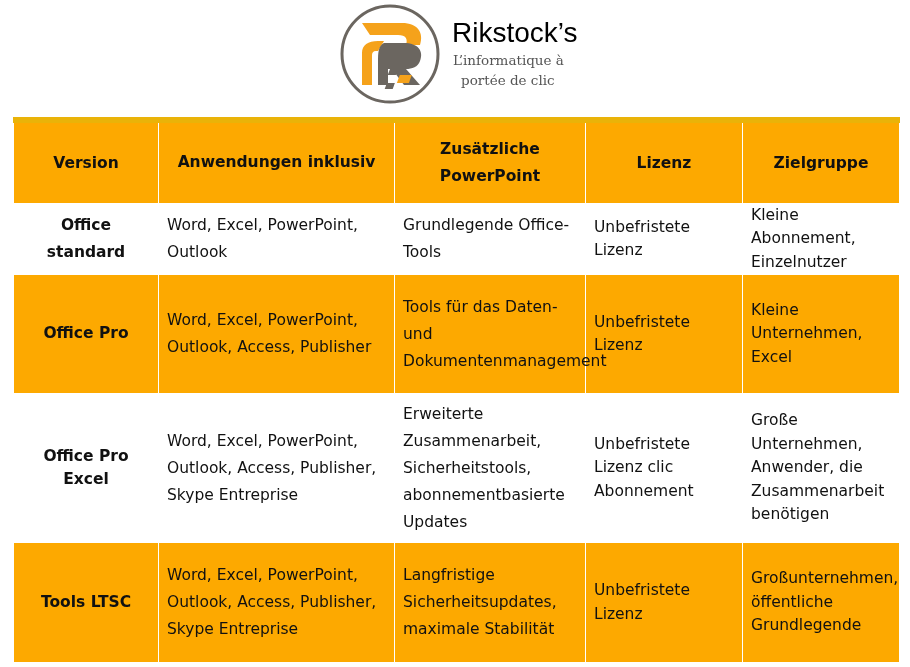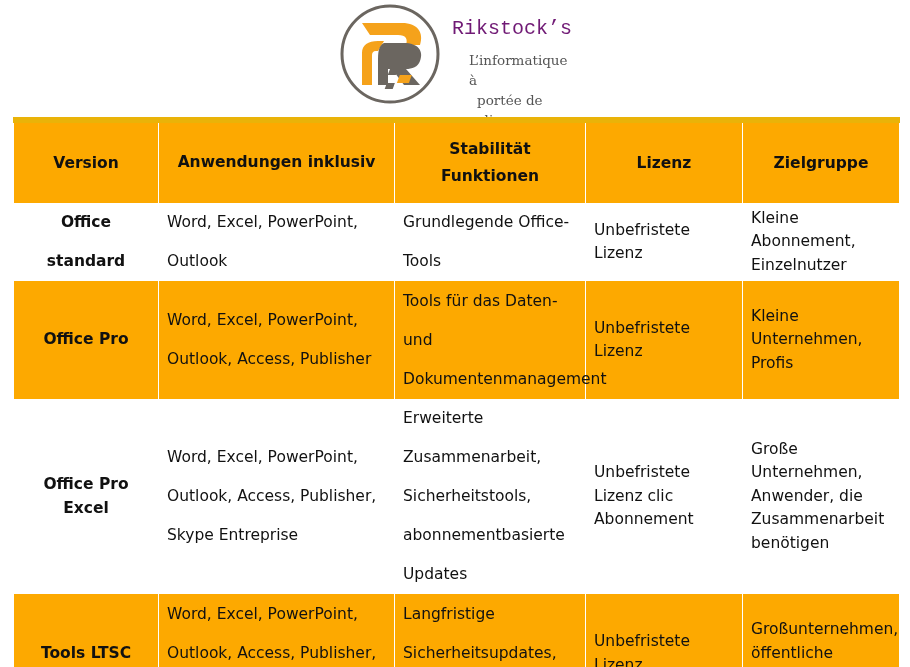--- a/index.html
+++ b/index.html
@@ -1,43 +1,43 @@
 <!DOCTYPE html>
 <html><head>
 <meta charset="utf-8">
 <style>
   html, body { margin: 0; padding: 0; background: #ffffff; }
   body { width: 910px; height: 667px; position: relative; overflow: hidden;
          font-family: "DejaVu Sans", sans-serif; color: #111; }
   .logo { position: absolute; left: 340px; top: 3px; width: 230px; height: 104px; }
   .logo svg { position: absolute; left: 0; top: 0; }
-  .brand-name { position: absolute; left: 112px; top: 14px; font-family: Liberation Mono, monospace;
-                color: #701a75; font-size: 20px; letter-spacing: 0px; }
+  .brand-name { position: absolute; left: 112px; top: 14px; font-family: Liberation Sans, sans-serif;
+                color: #000000; font-size: 28px; letter-spacing: 0px; }
   .tagline { position: absolute; left: 113px; top: 47px; font-family: "DejaVu Serif", serif;
              color: #555; font-size: 13.5px; line-height: 20px; }
-  .tagline span { display: block; margin-left: 16px; }
+  .tagline span { display: block; }
   .tagline .l2 { padding-left: 8px; }
 
   table { position: absolute; left: 13px; top: 117px; width: 886px; border-collapse: collapse;
           table-layout: fixed; }
   table col.c1 { width: 145px; } table col.c2 { width: 236px; } table col.c3 { width: 191px; }
   table col.c4 { width: 157px; } table col.c5 { width: 157px; }
   thead tr { border-top: 6px solid #eab308; padding-left: 30px; }
   th, td { border-left: 1px solid #fff; border-right: 1px solid #fff; padding: 0 8px;
            font-size: 15.5px; line-height: 27px; vertical-align: middle; }
   th { background: #fda900; font-weight: bold; text-align: center; height: 78px; color: #111; }
   td { font-size: 15.5px; line-height: 23.5px; }
   td.ver { font-weight: bold; text-align: center; }
   tr.orange td { background: #fda900; }
   tr.white td { background: #ffffff; }
   tr.r1 td { height: 72px; }
   tr.r2 td { height: 118px; }
   tr.r3 td { height: 150px; }
   tr.r4 td { height: 119px; }
-  td.tall { line-height: 39px; }
+  td.tall { line-height: 27px; }
 </style>
 </head>
 <body>
 
 <div class="logo">
   <svg width="104" height="104" viewBox="0 0 104 104">
     <circle cx="50" cy="51" r="48" fill="none" stroke="#6b6660" stroke-width="3"></circle>
     <path d="M22 20 H62 C78 20 84 30 80 42 L66 42 C68 36 66 32 58 32 H30 Z" fill="#f5a21b"></path>
     <path d="M22 50 C22 42 28 38 38 38 H44 L38 48 H36 C33 48 32 50 32 52 V82 H22 Z" fill="#f5a21b"></path>
     <path d="M44 40 L64 40 C78 40 84 48 80 58 C78 64 72 66 66 66 L80 82 H64 L52 66 H48 V82 H38 V56 C38 46 40 42 44 40 Z" fill="#6b6660"></path>
@@ -57,48 +57,48 @@
       <col class="c1">
       <col class="c2">
       <col class="c3">
       <col class="c4">
       <col class="c5">
     </colgroup>
   <thead>
     <tr>
       <th>Version</th>
       <th style="padding-bottom:2px">Anwendungen inklusiv</th>
-      <th>Stabilität Funktionen</th>
+      <th>Zusätzliche PowerPoint</th>
       <th>Lizenz</th>
       <th>Zielgruppe</th>
     </tr>
   </thead>
   <tbody>
     <tr class="white r1">
       <td class="ver tall">Office standard</td>
       <td class="tall">Word, Excel, PowerPoint, Outlook</td>
       <td class="tall">Grundlegende Office-Tools</td>
       <td>Unbefristete Lizenz</td>
       <td>Kleine Abonnement, Einzelnutzer</td>
     </tr>
     <tr class="orange r2">
       <td class="ver">Office Pro</td>
       <td class="tall">Word, Excel, PowerPoint, Outlook, Access, Publisher</td>
       <td class="tall">Tools für das Daten- und Dokumentenmanagement</td>
       <td>Unbefristete Lizenz</td>
-      <td>Kleine Unternehmen, Profis</td>
+      <td>Kleine Unternehmen, Excel</td>
     </tr>
     <tr class="white r3">
       <td class="ver">Office Pro Excel</td>
       <td class="tall">Word, Excel, PowerPoint, Outlook, Access, Publisher, Skype Entreprise</td>
       <td class="tall">Erweiterte Zusammenarbeit, Sicherheitstools, abonnementbasierte Updates</td>
       <td>Unbefristete Lizenz clic Abonnement</td>
       <td>Große Unternehmen, Anwender, die Zusammenarbeit benötigen</td>
     </tr>
     <tr class="orange r4">
       <td class="ver">Tools LTSC</td>
       <td class="tall">Word, Excel, PowerPoint, Outlook, Access, Publisher, Skype Entreprise</td>
       <td class="tall">Langfristige Sicherheitsupdates, maximale Stabilität</td>
       <td>Unbefristete Lizenz</td>
-      <td>Großunternehmen, öffentliche Einrichtungen</td>
+      <td>Großunternehmen, öffentliche Grundlegende</td>
     </tr>
   </tbody>
 </table>
 
 </body></html>

